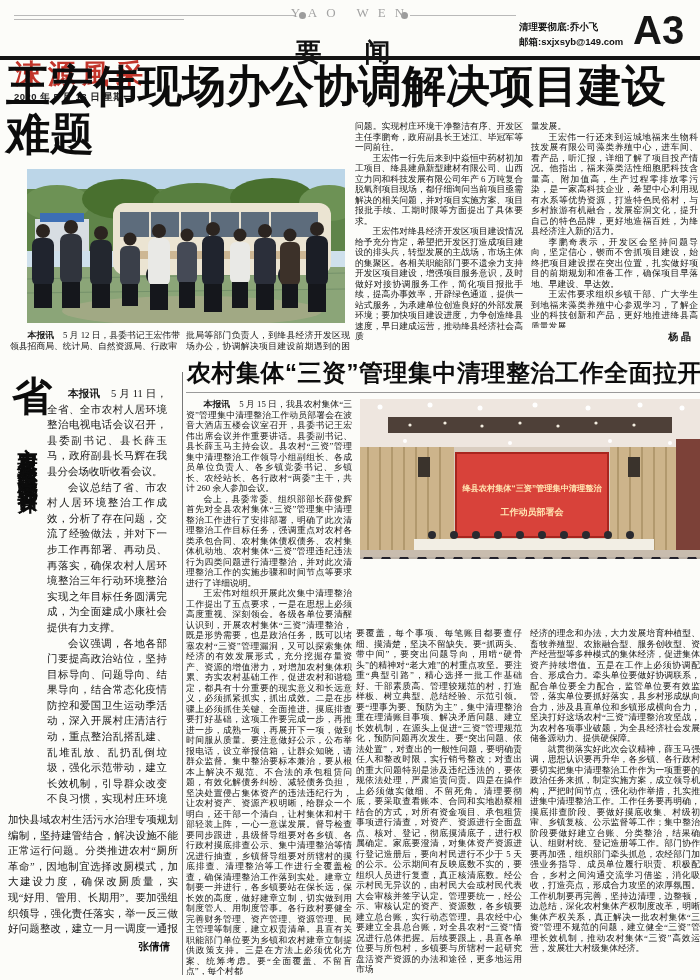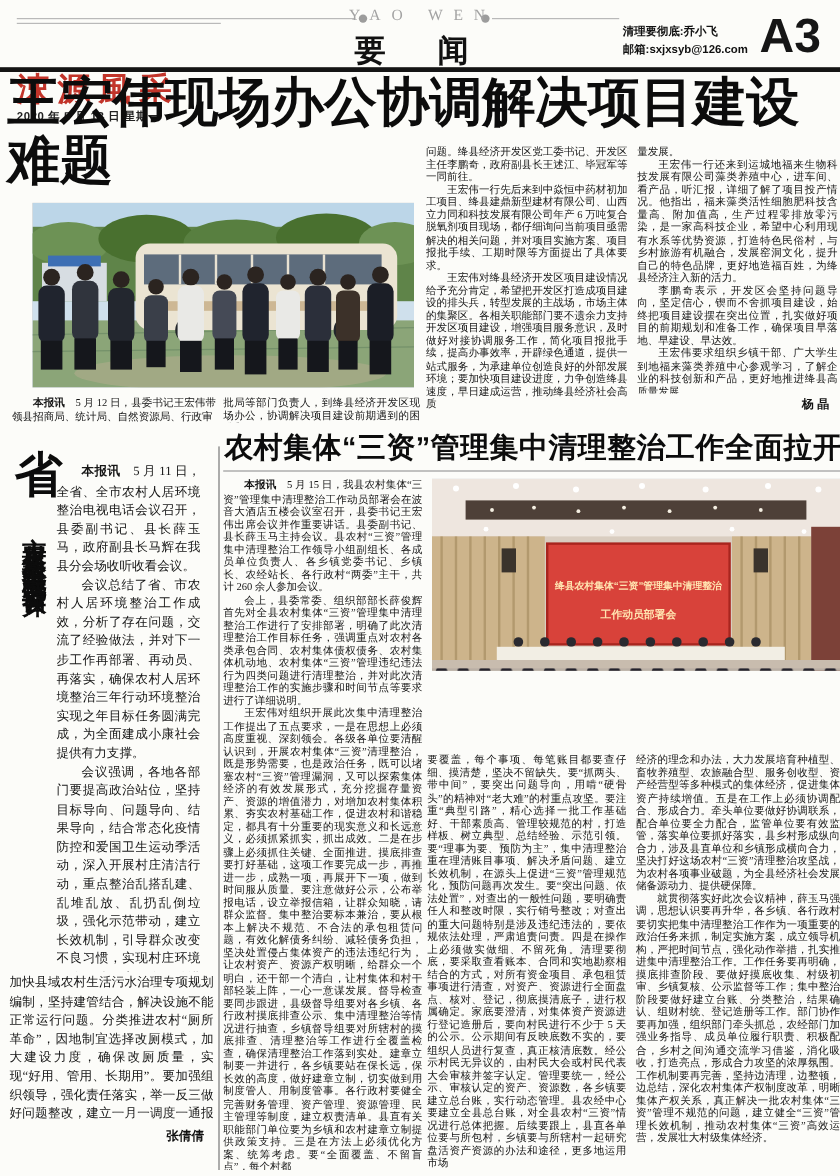--- a/index.html
+++ b/index.html
@@ -12,35 +12,35 @@
   .dot{position:absolute;top:12px;width:7px;height:7px;border-radius:50%;background:#9c9c9c;}
   .dot-l{left:299px;} .dot-r{left:401px;}
   .masthead{position:absolute;left:14px;top:19px;width:170px;}
   .masthead-title{font-family:"Liberation Serif",serif;font-weight:bold;
         font-size:27px;color:#c2342a;letter-spacing:7px;line-height:27px;white-space:nowrap;margin-top:38px;}
   .masthead-date{font-family:"Liberation Sans",sans-serif;font-size:9.5px;font-weight:bold;
         color:#222;margin-top:3px;letter-spacing:.5px;}
   .section{position:absolute;left:269px;top:5px;width:166px;text-align:center;}
   .section-pinyin{font-family:"Liberation Serif",serif;font-size:13px;color:#a3a3a3;letter-spacing:9px;}
   .section-name{font-family:"Liberation Sans",sans-serif;font-size:26px;font-weight:900;
-        letter-spacing:18px;margin-top:4px;color:#111;}
+        letter-spacing:18px;margin-top:14px;color:#111;}
   .editor-box{position:absolute;left:519px;top:19px;width:118px;font-family:"Liberation Sans",sans-serif;
         font-size:9.5px;font-weight:bold;line-height:15px;color:#111;}
   .pageno{position:absolute;left:633px;top:8px;font-family:"Liberation Sans",sans-serif;
         font-size:40px;font-weight:900;color:#161616;}
   .hdr-bar{position:absolute;left:0;top:56px;width:700px;height:4px;background:#151515;}
   
   .a1-head{position:absolute;left:6px;top:62px;width:692px;font-family:"Liberation Sans",sans-serif;
         font-size:44px;font-weight:900;line-height:1.08;color:#0c0c0c;letter-spacing:0;}
   .photo-box{position:absolute;overflow:hidden;background:#ccc;}
   .photo1{left:27px;top:169px;width:318px;height:154px;}
   .photo2{left:360px;top:399px;width:340px;height:160px;}
   .bodycol{position:absolute;overflow:hidden;font-size:8.8px;line-height:10.5px;text-align:justify;color:#151515;}
   .para{margin:0;text-indent:2em;}
-  .para b{font-family:Liberation Mono, monospace;}
+  .para b{font-family:Liberation Sans, sans-serif;}
   .cont .para:first-child{text-indent:0;}
   .cap-a{left:10px;top:330px;width:170px;height:22px;}
   .cap-b{left:186px;top:330px;width:164px;height:22px;}
   .a1-mid{left:355px;top:121px;width:168px;height:232px;}
   .a1-right{left:531px;top:121px;width:167px;height:207px;}
   .byline{position:absolute;font-family:"Liberation Sans",sans-serif;font-size:10px;font-weight:bold;
         text-align:right;color:#111;}
   .a1-byline{left:531px;top:330px;width:160px;}
   
   .sidebar{position:absolute;left:0;top:372px;width:180px;height:608px;}
@@ -75,21 +75,21 @@
     <div class="masthead" style="border-top:1px solid #b9b9b9;padding-top:3px;">
       <div class="masthead-title">涑源風采</div>
       <div class="masthead-date">2020 年 5 月 18 日  星期一</div>
     </div>
     <div class="section">
       <div class="section-pinyin">YAO  WEN</div>
       <div class="section-name">要  闻</div>
     </div>
     <div class="editor-box">
       <div>清理要彻底:乔小飞</div>
-      <div>邮箱:sxjxsyb@126.com</div>
+      <div>邮箱:sxjxsyb@149.com</div>
     </div>
     <div class="pageno">A3</div>
     <div class="hdr-bar"></div>
   </div>
 
   <div class="a1-head">王宏伟现场办公协调解决项目建设难题</div>
 
   <div class="photo-box photo1">
     <svg width="318" height="154" viewBox="0 0 318 154" xmlns="http://www.w3.org/2000/svg">
       <rect width="318" height="154" fill="#bcd6e8"></rect>
@@ -180,21 +180,21 @@
     </svg>
   </div>
 
   <div class="bodycol cap-a">
       <p class="para"><b>本报讯　</b>5 月 12 日，县委书记王宏伟带领县招商局、统计局、自然资源局、行政审</p>
     </div>
   <div class="bodycol cap-b cont">
       <p class="para">批局等部门负责人，到绛县经济开发区现场办公，协调解决项目建设前期遇到的困难和</p>
     </div>
   <div class="bodycol a1-mid cont">
-      <p class="para">问题。绛县经济开发区党工委书记、开发区主任李鹏奇，政府副县长王述江、毕冠军等一同前往。</p>
+      <p class="para">问题。实现村庄环境干净整洁有序、开发区主任李鹏奇，政府副县长王述江、毕冠军等一同前往。</p>
       <p class="para">王宏伟一行先后来到中焱恒中药材初加工项目、绛县建鼎新型建材有限公司、山西立力同和科技发展有限公司年产 6 万吨复合脱氧剂项目现场，都仔细询问当前项目亟需解决的相关问题，并对项目实施方案、项目报批手续、工期时限等方面提出了具体要求。</p>
       <p class="para">王宏伟对绛县经济开发区项目建设情况给予充分肯定，希望把开发区打造成项目建设的排头兵，转型发展的主战场，市场主体的集聚区。各相关职能部门要不遗余力支持开发区项目建设，增强项目服务意识，及时做好对接协调服务工作，简化项目报批手续，提高办事效率，开辟绿色通道，提供一站式服务，为承建单位创造良好的外部发展环境；要加快项目建设进度，力争创造绛县速度，早日建成运营，推动绛县经济社会高质</p>
     </div>
   <div class="bodycol a1-right cont">
       <p class="para">量发展。</p>
       <p class="para">王宏伟一行还来到运城地福来生物科技发展有限公司藻类养殖中心，进车间、看产品，听汇报，详细了解了项目投产情况。他指出，福来藻类活性细胞肥科技含量高、附加值高，生产过程零排放零污染，是一家高科技企业，希望中心利用现有水系等优势资源，打造特色民俗村，与乡村旅游有机融合，发展窑洞文化，提升自己的特色品牌，更好地造福百姓，为绛县经济注入新的活力。</p>
       <p class="para">李鹏奇表示，开发区会坚持问题导向，坚定信心，锲而不舍抓项目建设，始终把项目建设摆在突出位置，扎实做好项目的前期规划和准备工作，确保项目早落地、早建设、早达效。</p>
       <p class="para">王宏伟要求组织乡镇干部、广大学生到地福来藻类养殖中心参观学习，了解企业的科技创新和产品，更好地推进绛县高质量发展。</p>
     </div>
   <div class="byline a1-byline">杨 晶</div>

